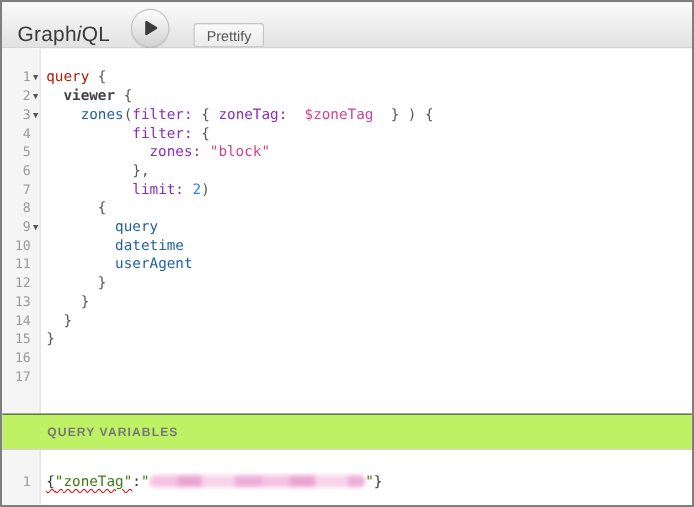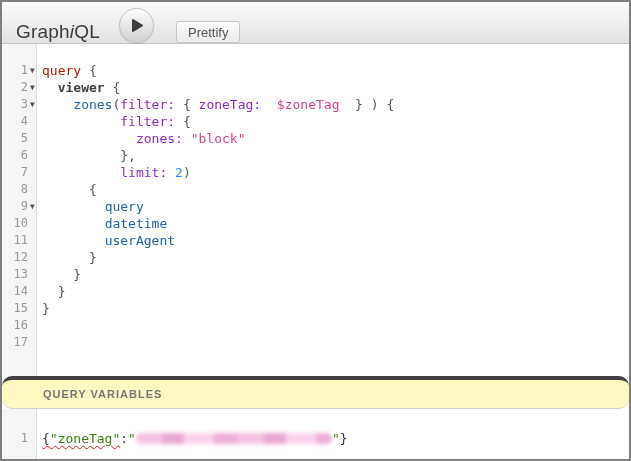--- a/index.html
+++ b/index.html
@@ -70,24 +70,24 @@
   .redacted {
     display: inline-block; height: 11px; vertical-align: -1px;
     border-radius: 5px;
     background: repeating-linear-gradient(90deg,
       #f6c2e2 0 26px, #eaa6d2 26px 48px, #f9d3ec 48px 78px, #edaed8 78px 102px);
     filter: blur(2px);
   }
   
   .var-title-bar {
     flex: 0 0 33px; height: 33px;
-    background: #fef9c3;
-    border-top: 4px solid #404040;
+    background: #bef264;
+    border-top: 1px solid #404040;
     border-bottom: 1px solid #d0d0d0;
-    display: flex; align-items: center; border-radius: 10px;
+    display: flex; align-items: center;
   }
   .var-title {
     margin-left: 41px;
     font-size: 11px; font-weight: bold; letter-spacing: 1px;
     color: #777; text-transform: uppercase;
     cursor: pointer;
   }
   .var-editor { flex: 1 1 auto; }
 </style>
 </head>

